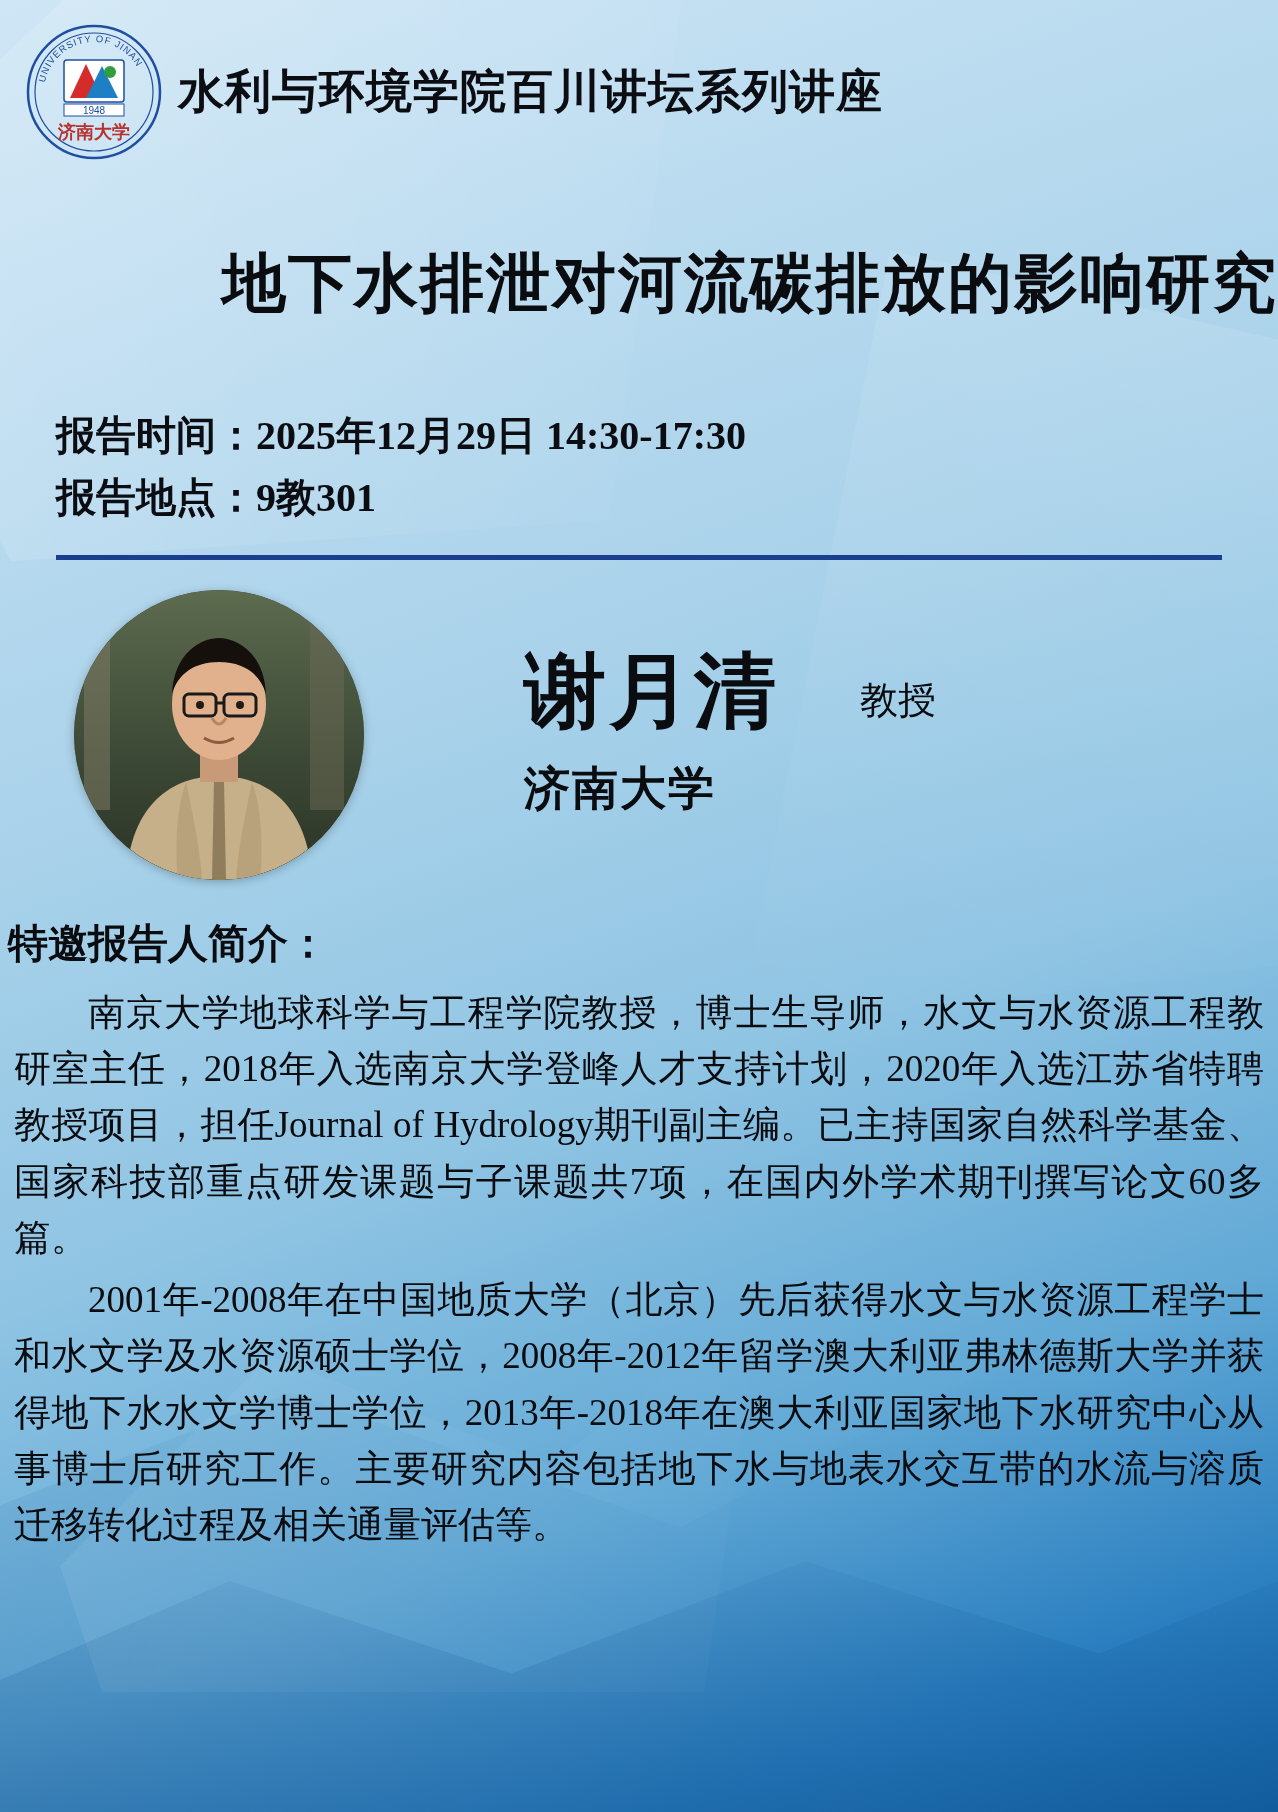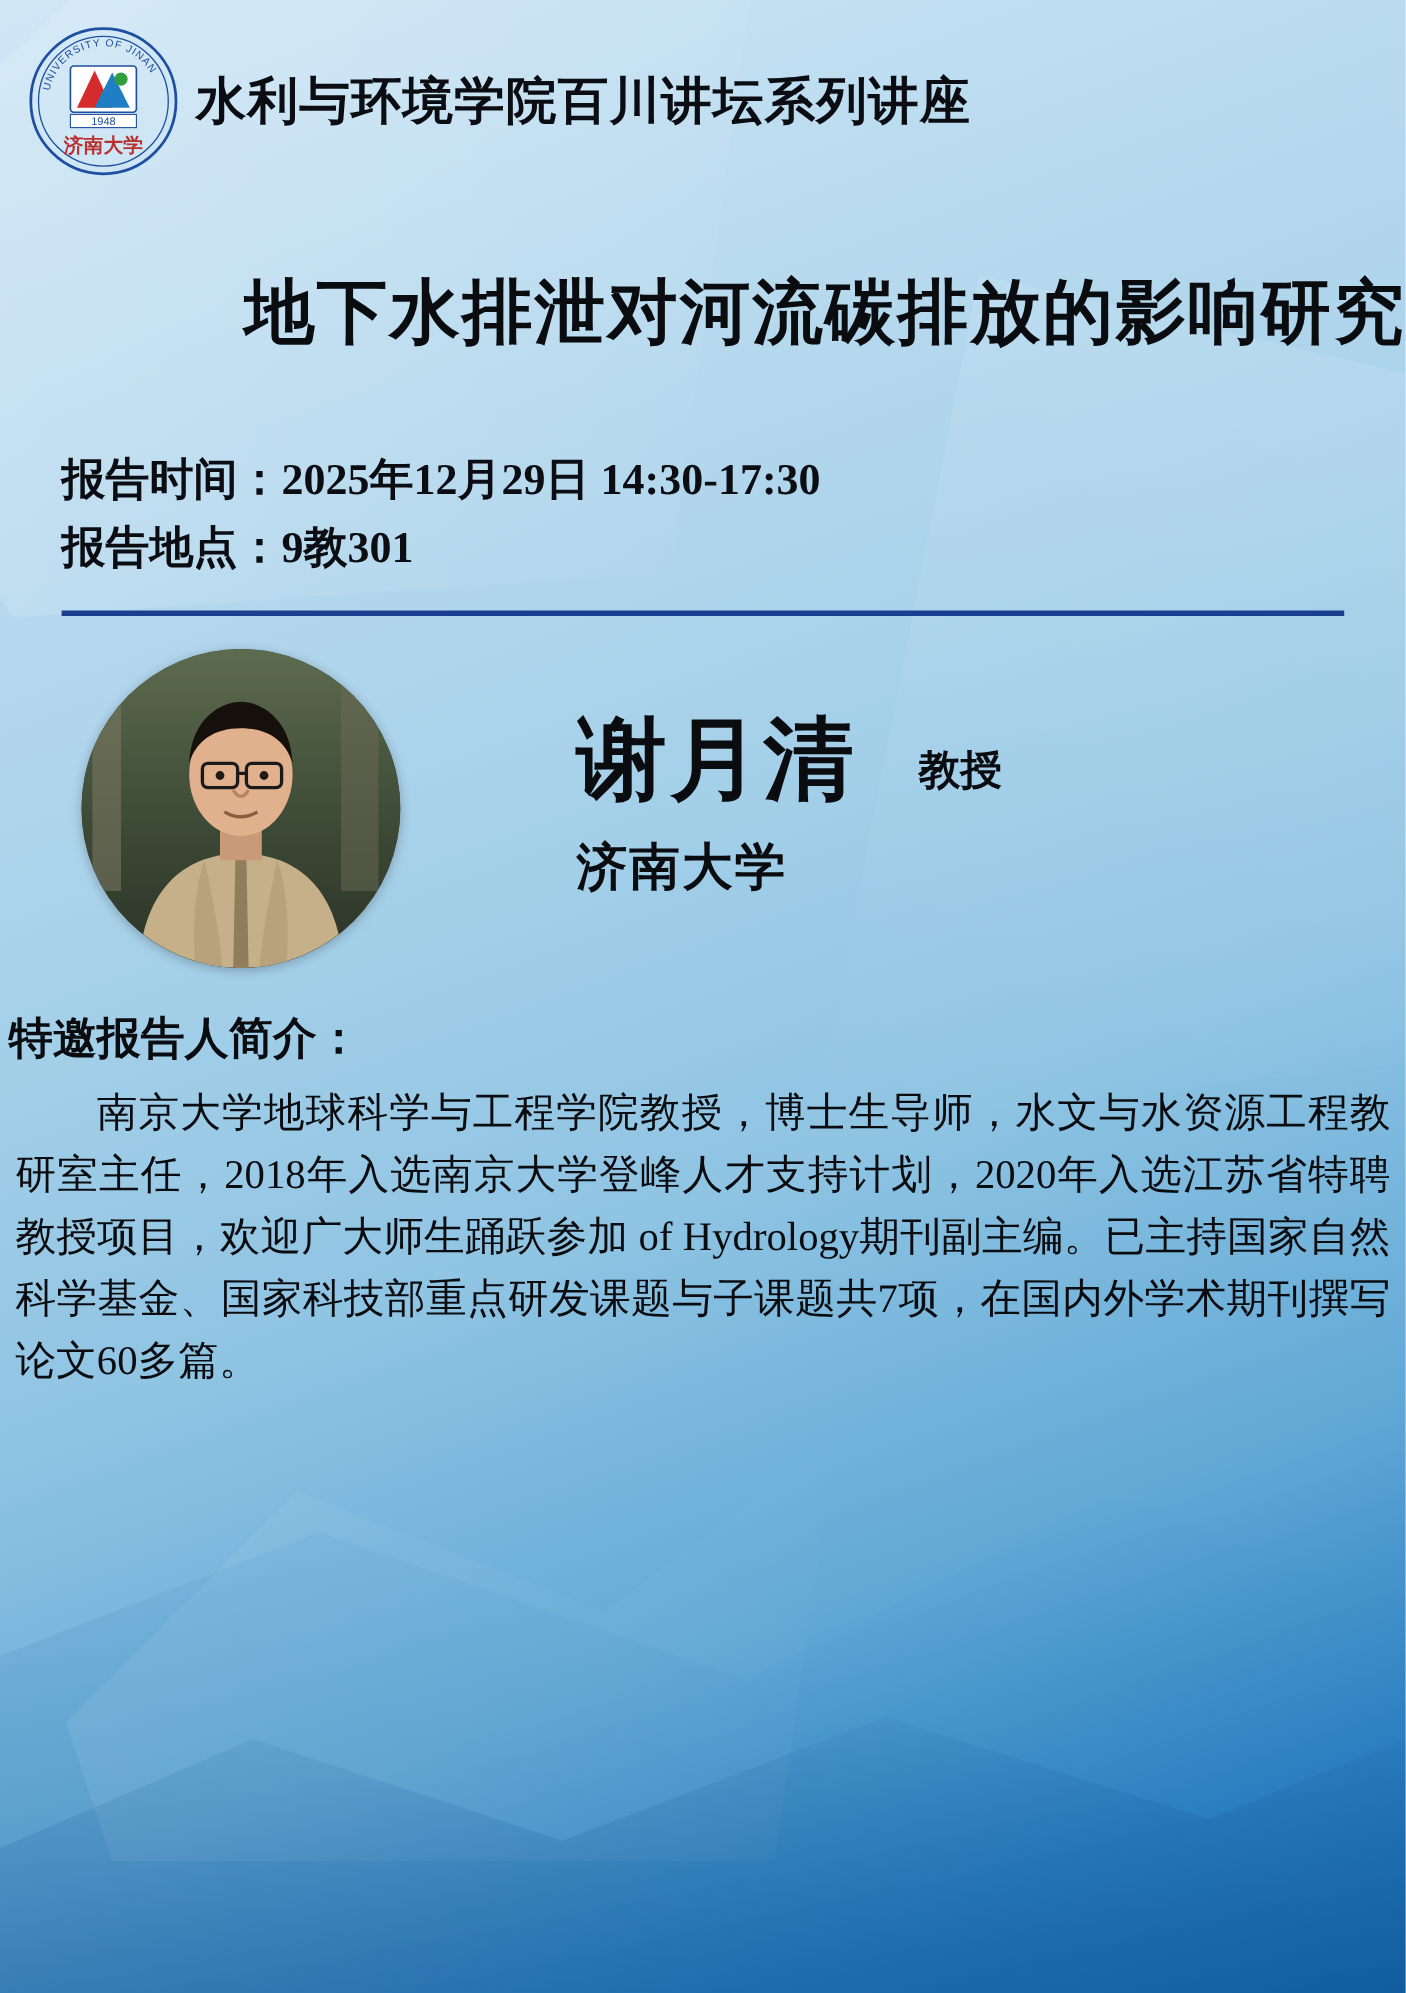--- a/index.html
+++ b/index.html
@@ -128,24 +128,24 @@
   .speaker-name {
     font-family: "Liberation Sans", "DejaVu Sans", sans-serif;
     font-weight: bold;
     font-size: 82px;
     color: #0a0c10;
     letter-spacing: 3px;
     line-height: 1;
   }
   .speaker-rank {
     font-family: "Liberation Sans", "DejaVu Sans", sans-serif;
-    font-weight: bold;
+    font-weight: normal;
     font-size: 38px;
     color: #0a0c10;
-    margin-left: 8px;
+    margin-left: 33px;
     padding-bottom: 6px;
   }
   .speaker-org {
     font-family: "Liberation Sans", "DejaVu Sans", sans-serif;
     font-weight: bold;
     font-size: 46px;
     color: #0a0c10;
     margin-top: 26px;
     letter-spacing: 2px;
   }
@@ -275,18 +275,19 @@
         <div class="speaker-name-row">
           <span class="speaker-name">谢月清</span>
           <span class="speaker-rank">教授</span>
         </div>
         <div class="speaker-org">济南大学</div>
       </div>
     </div>
 
     <div class="bio-heading">特邀报告人简介：</div>
     <div class="bio">
-      <p>南京大学地球科学与工程学院教授，博士生导师，水文与水资源工程教研室主任，2018年入选南京大学登峰人才支持计划，2020年入选江苏省特聘教授项目，欢迎广大师生踊跃参加 of Hydrology期刊副主编。已主持国家自然科学基金、国家科技部重点研发课题与子课题共7项，在国内外学术期刊撰写论文60多篇。</p>
+      <p>南京大学地球科学与工程学院教授，博士生导师，水文与水资源工程教研室主任，2018年入选南京大学登峰人才支持计划，2020年入选江苏省特聘教授项目，担任Journal of Hydrology期刊副主编。已主持国家自然科学基金、国家科技部重点研发课题与子课题共7项，在国内外学术期刊撰写论文60多篇。</p>
+      <p>2001年-2008年在中国地质大学（北京）先后获得水文与水资源工程学士和水文学及水资源硕士学位，2008年-2012年留学澳大利亚弗林德斯大学并获得地下水水文学博士学位，2013年-2018年在澳大利亚国家地下水研究中心从事博士后研究工作。主要研究内容包括地下水与地表水交互带的水流与溶质迁移转化过程及相关通量评估等。</p>
     </div>
 
   </div>
 
 </div>
 
 </body></html>

